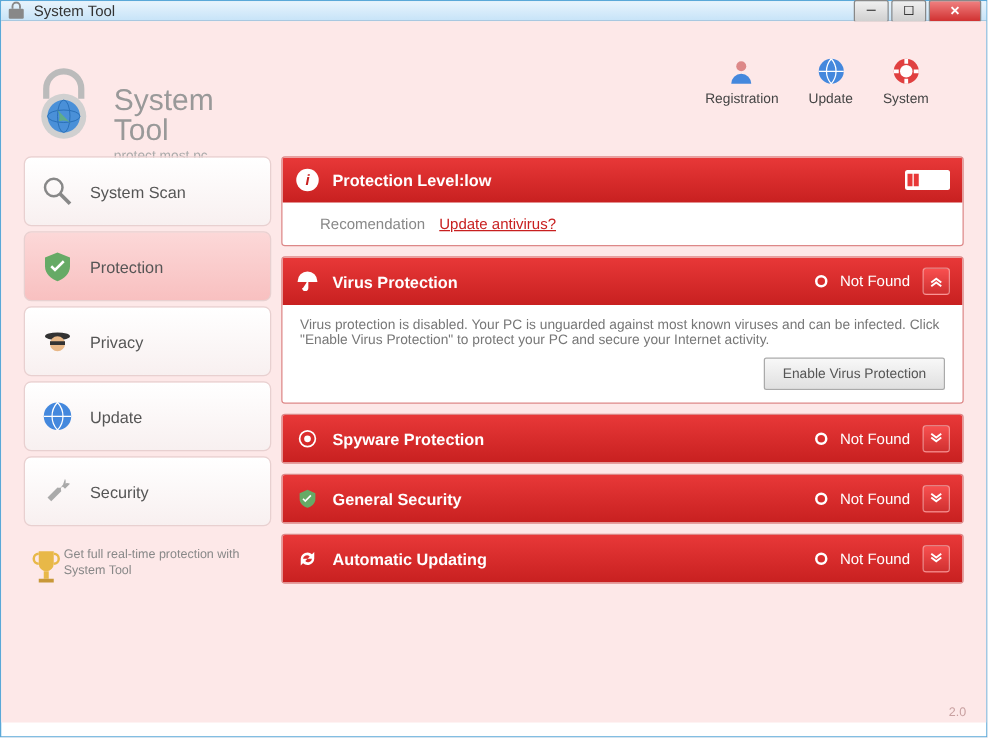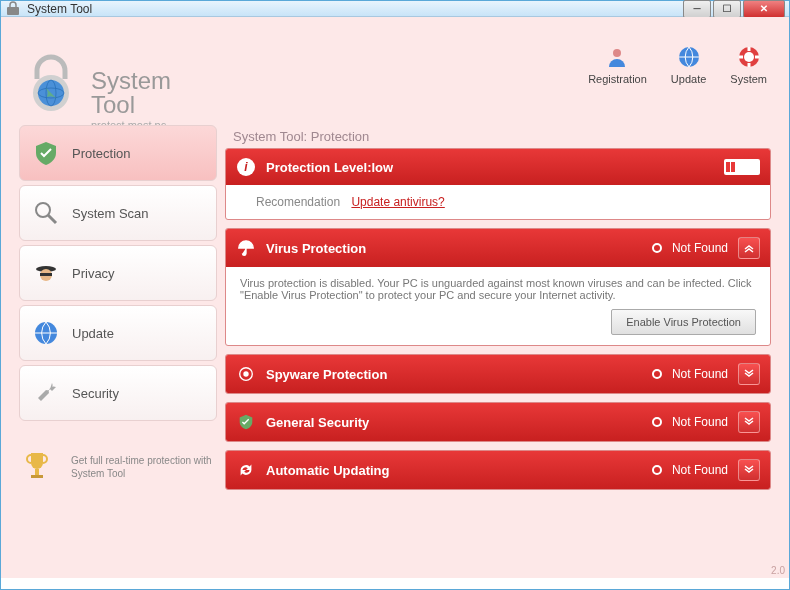--- a/index.html
+++ b/index.html
@@ -19,34 +19,34 @@
 .main-area { height: 561px; background: #fde8e8; padding: 18px; position: relative; }
 
 .header-row { display: flex; justify-content: space-between; align-items: flex-start; height: 90px; }
 .logo-area { display: flex; align-items: center; gap: 8px; }
 .logo-icon { width: 64px; height: 64px; }
 .logo-text { display: flex; flex-direction: column; }
 .logo-title1 { font-size: 24px; color: #999; font-weight: 300; margin-top: 32px; }
 .logo-title2 { font-size: 24px; color: #999; font-weight: 300; margin-top: -4px; }
 .logo-sub { font-size: 11px; color: #aaa; }
 
-.header-links { display: flex; gap: 24px; margin-right: 4px; margin-top: 10px; }
+.header-links { display: flex; gap: 24px; margin-right: 28px; margin-top: 10px; }
 .header-link { display: flex; flex-direction: column; align-items: center; gap: 4px; cursor: pointer; }
 .header-link-icon { width: 24px; height: 24px; }
 .header-link-text { font-size: 11px; color: #444; }
 
 .content-row { display: flex; gap: 8px; height: 448px; }
 
 .sidebar { width: 198px; display: flex; flex-direction: column; gap: 4px; }
 .sidebar-item { height: 56px; background: linear-gradient(#fff, #f8f0f0); border: 1px solid #e8d0d0; border-radius: 6px; display: flex; align-items: center; padding: 0 12px; gap: 12px; cursor: pointer; }
 .sidebar-item.active { background: linear-gradient(#fcd8d8, #f8c0c0); }
 .sidebar-icon { width: 28px; height: 28px; flex-shrink: 0; }
 .sidebar-label { font-size: 13px; color: #555; }
 
-.promo { margin-top: 24px; display: flex; gap: 20px; padding: 0 4px; align-items: center; }
+.promo { margin-top: 12px; display: flex; gap: 0; padding: 0 4px; }
 .promo-icon { width: 28px; height: 36px; flex-shrink: 0; }
 .promo-text { font-size: 10px; color: #888; line-height: 1.3; }
 
 .panel { flex: 1; display: flex; flex-direction: column; }
 .panel-title { font-size: 13px; color: #a08890; padding: 4px 8px; }
 
 .section { border: 1px solid #d88; border-radius: 3px; margin-bottom: 8px; background: #fff; overflow: hidden; }
 .section-header { background: linear-gradient(#e83838, #c82020); color: #fff; padding: 8px 10px; display: flex; align-items: center; gap: 10px; font-size: 13px; font-weight: bold; }
 .section-header .spacer { flex: 1; }
 .status-dot { width: 10px; height: 10px; border-radius: 50%; border: 2px solid #fff; }
@@ -59,21 +59,21 @@
 .reco-row { padding: 10px 30px; font-size: 12px; }
 .reco-label { color: #888; }
 .reco-link { color: #c82020; text-decoration: underline; cursor: pointer; margin-left: 8px; }
 
 .enable-btn { float: right; margin-top: 8px; padding: 6px 14px; font-size: 11px; background: linear-gradient(#f8f8f8, #e0e0e0); border: 1px solid #aaa; border-radius: 2px; cursor: pointer; color: #555; }
 .clearfix::after { content: ""; display: table; clear: both; }
 
 .hdr-icon { width: 20px; height: 20px; display: flex; align-items: center; justify-content: center; }
 .hdr-icon-circle { width: 18px; height: 18px; background: #fff; border-radius: 50%; display: flex; align-items: center; justify-content: center; color: #c82020; font-weight: bold; font-size: 12px; font-style: italic; }
 
-.version { position: absolute; bottom: 2px; right: 4px; font-size: 10px; color: #c8a0a0; }
+.version { position: absolute; bottom: 2px; right: 16px; font-size: 10px; color: #c8a0a0; }
 </style>
 </head>
 <body>
 
 <div class="window">
 
   <div class="titlebar">
     <svg class="titlebar-icon" viewBox="0 0 16 16">
         <rect x="2" y="6" width="12" height="8" rx="1" fill="#888"></rect>
         <path d="M5 6 V4 a3 3 0 0 1 6 0 V6" stroke="#888" stroke-width="1.5" fill="none"></path>
@@ -126,33 +126,33 @@
               <path d="M12 2 v4 M12 18 v4 M2 12 h4 M18 12 h4" stroke="#fff" stroke-width="3"></path>
             </svg>
           <span class="header-link-text">System</span>
         </div>
       </div>
     </div>
 
     <div class="content-row">
 
       <div class="sidebar">
+        <div class="sidebar-item">
+          <svg class="sidebar-icon" viewBox="0 0 28 28">
+              <circle cx="11" cy="11" r="7" fill="none" stroke="#888" stroke-width="2"></circle>
+              <line x1="16" y1="16" x2="24" y2="24" stroke="#888" stroke-width="3"></line>
+            </svg>
+          <span class="sidebar-label">System Scan</span>
+        </div>
         <div class="sidebar-item active">
           <svg class="sidebar-icon" viewBox="0 0 28 28">
               <path d="M14 3 L24 7 V14 C24 20 19 24 14 26 C9 24 4 20 4 14 V7 Z" fill="#6a6"></path>
               <path d="M9 14 l3 3 l7 -7" stroke="#fff" stroke-width="2" fill="none"></path>
             </svg>
           <span class="sidebar-label">Protection</span>
-        </div>
-        <div class="sidebar-item">
-          <svg class="sidebar-icon" viewBox="0 0 28 28">
-              <circle cx="11" cy="11" r="7" fill="none" stroke="#888" stroke-width="2"></circle>
-              <line x1="16" y1="16" x2="24" y2="24" stroke="#888" stroke-width="3"></line>
-            </svg>
-          <span class="sidebar-label">System Scan</span>
         </div>
         <div class="sidebar-item">
           <svg class="sidebar-icon" viewBox="0 0 28 28">
               <ellipse cx="14" cy="10" rx="10" ry="3" fill="#333"></ellipse>
               <circle cx="14" cy="16" r="6" fill="#e8b888"></circle>
               <rect x="8" y="14" width="12" height="3" fill="#333"></rect>
             </svg>
           <span class="sidebar-label">Privacy</span>
         </div>
         <div class="sidebar-item">
@@ -173,21 +173,20 @@
               <path d="M8 4 h12 v10 a6 6 0 0 1 -12 0 Z" fill="#e8b848"></path>
               <rect x="12" y="20" width="4" height="6" fill="#e8b848"></rect>
               <rect x="8" y="26" width="12" height="3" fill="#c89838"></rect>
               <path d="M8 6 a4 4 0 0 0 0 8 M20 6 a4 4 0 0 1 0 8" stroke="#e8b848" stroke-width="2" fill="none"></path>
             </svg>
           <span class="promo-text">Get full real-time protection with System Tool</span>
         </div>
       </div>
 
       <div class="panel">
-        <div class="panel-title">System Tool: Protection</div>
 
         <div class="section">
           <div class="section-header">
             <div class="hdr-icon">
                 <div class="hdr-icon-circle">i</div>
               </div>
             <span>Protection Level:low</span>
             <div class="spacer"></div>
             <div class="level-indicator">
               <div class="level-bar"></div>

